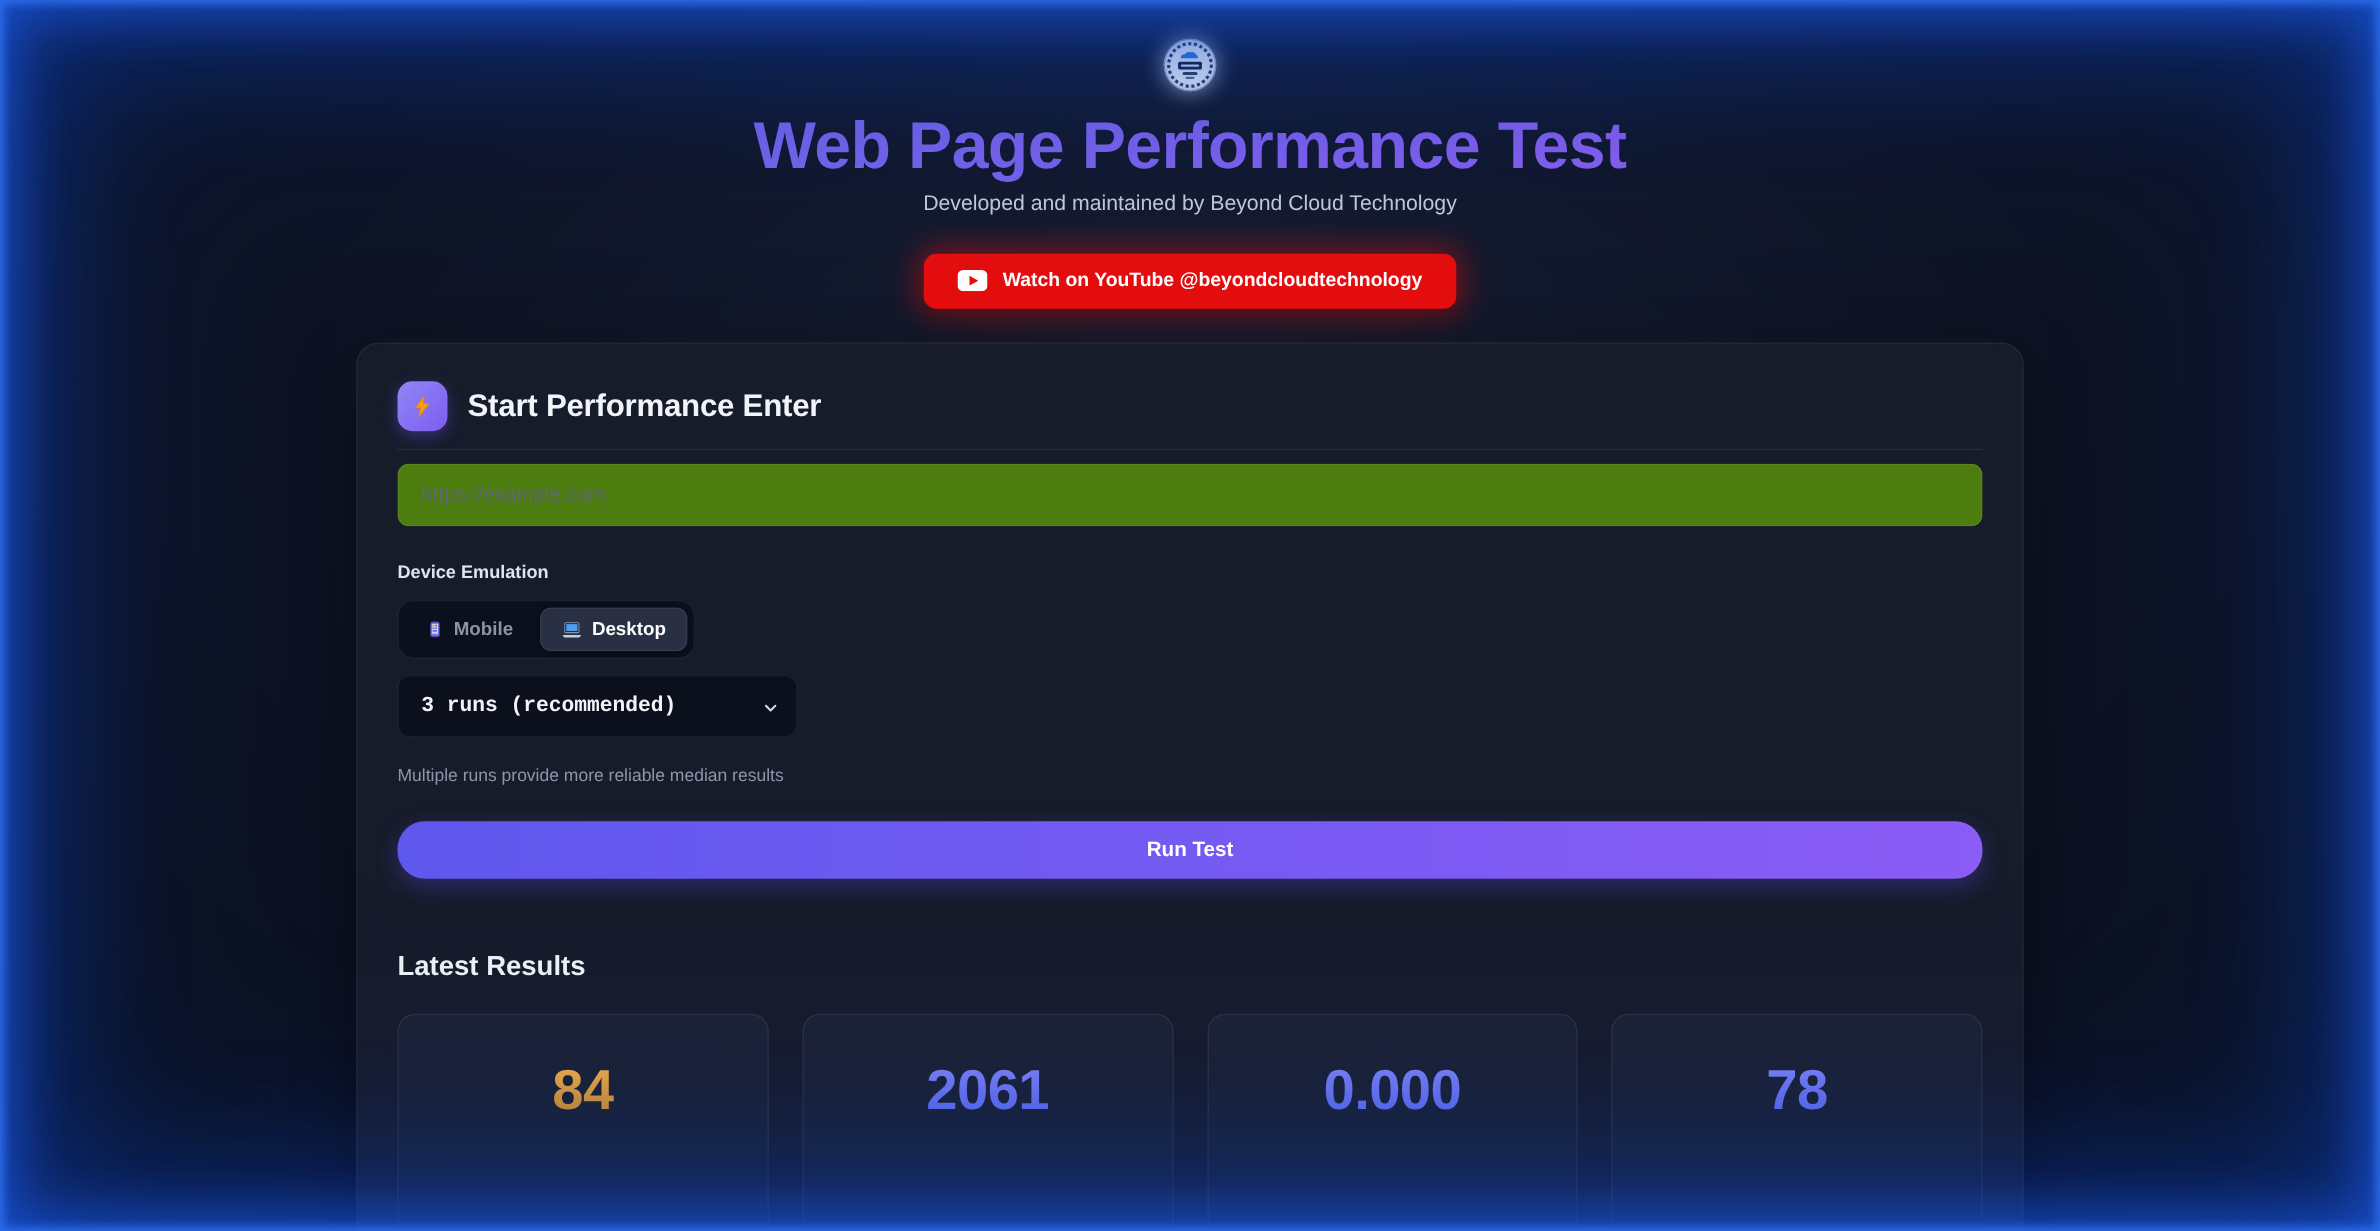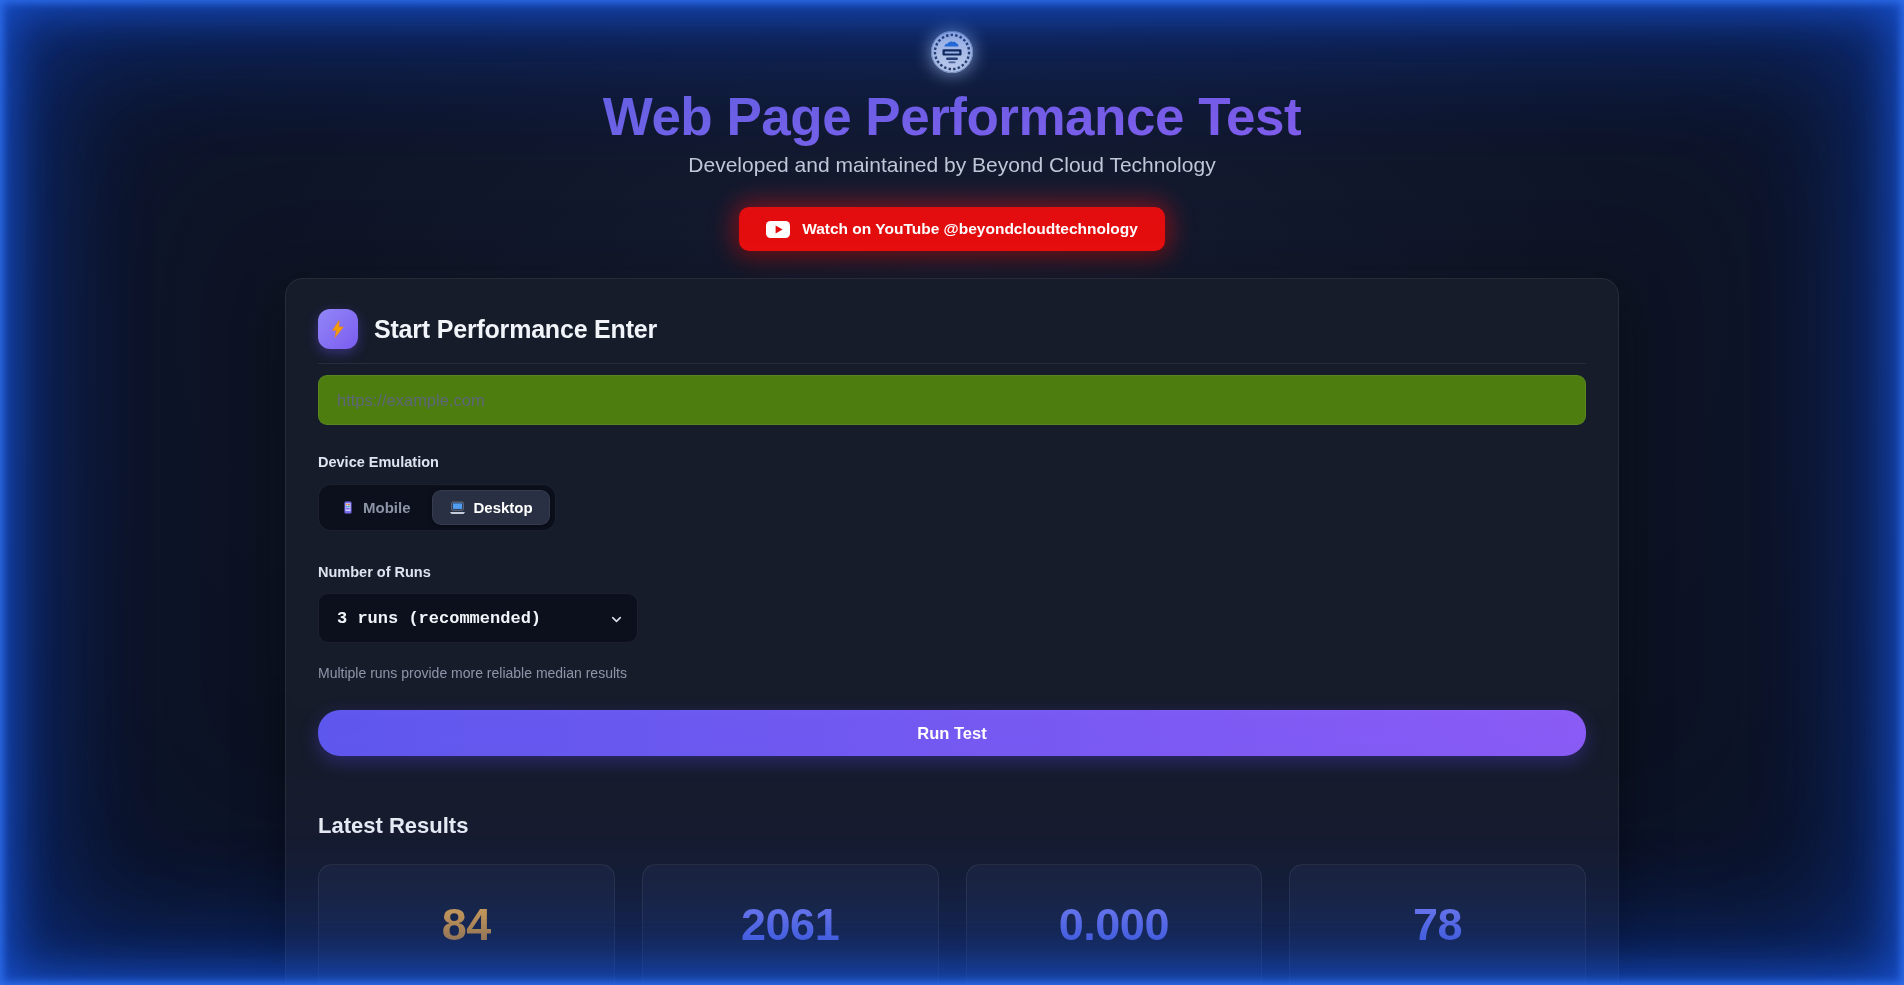--- a/index.html
+++ b/index.html
@@ -24,23 +24,23 @@
   
   .hero { text-align:center; }
   .logo { width:44px; height:44px; margin:0 auto; filter:drop-shadow(0 0 9px rgba(205,225,255,0.75)); }
   .title {
     margin-top:13px;
     font-size:53px; font-weight:700; letter-spacing:-0.5px; line-height:1.12;
     background:linear-gradient(90deg,#6d6ae9 0%, #7f63ef 55%, #9260f2 100%);
     -webkit-background-clip:text; background-clip:text;
     -webkit-text-fill-color:transparent; color:#7c66f2;
   }
-  .subtitle { margin-top:7px; font-size:21px; color:#c6cdda; }
+  .subtitle { margin-top:7px; font-size:17px; color:#c6cdda; }
   .yt-btn {
-    display:inline-flex; align-items:flex-end; gap:12px;
+    display:inline-flex; align-items:flex-start; gap:12px;
     margin-top:30px; padding:13px 27px;
     background:#e60e0e; border:none; border-radius:10px; cursor:pointer;
     color:#fff; font-size:15.5px; font-weight:700; font-family:inherit;
     box-shadow:0 0 24px 5px rgba(255,24,24,0.45), 0 5px 16px rgba(0,0,0,0.45);
   }
   .yt-ico { display:flex; }
 
   
   .card {
     width:1334px; margin:27px auto 0;
@@ -197,21 +197,20 @@
           <svg width="17" height="14" viewBox="0 0 18 14">
             <rect x="3" y="0.8" width="12" height="8.4" rx="1" fill="#10182a" stroke="#8494ad" stroke-width="0.9"></rect>
             <rect x="4.2" y="2" width="9.6" height="6" fill="#4f9cf0"></rect>
             <path d="M1 11.2h16l-1.6 2.2H2.6z" fill="#c3cddc"></path>
           </svg>
         </span>
         <span>Desktop</span>
       </button>
     </div>
 
-    <label class="field-label lbl-runs">Number of Runs</label>
     <div class="select-wrap">
       <select class="runs-select">
         <option>3 runs (recommended)</option>
       </select>
       <span class="chev">
         <svg width="15" height="15" viewBox="0 0 24 24">
           <path d="M6 9l6 6 6-6" stroke="#d6dce8" stroke-width="2.6" fill="none" stroke-linecap="round" stroke-linejoin="round"></path>
         </svg>
       </span>
     </div>

